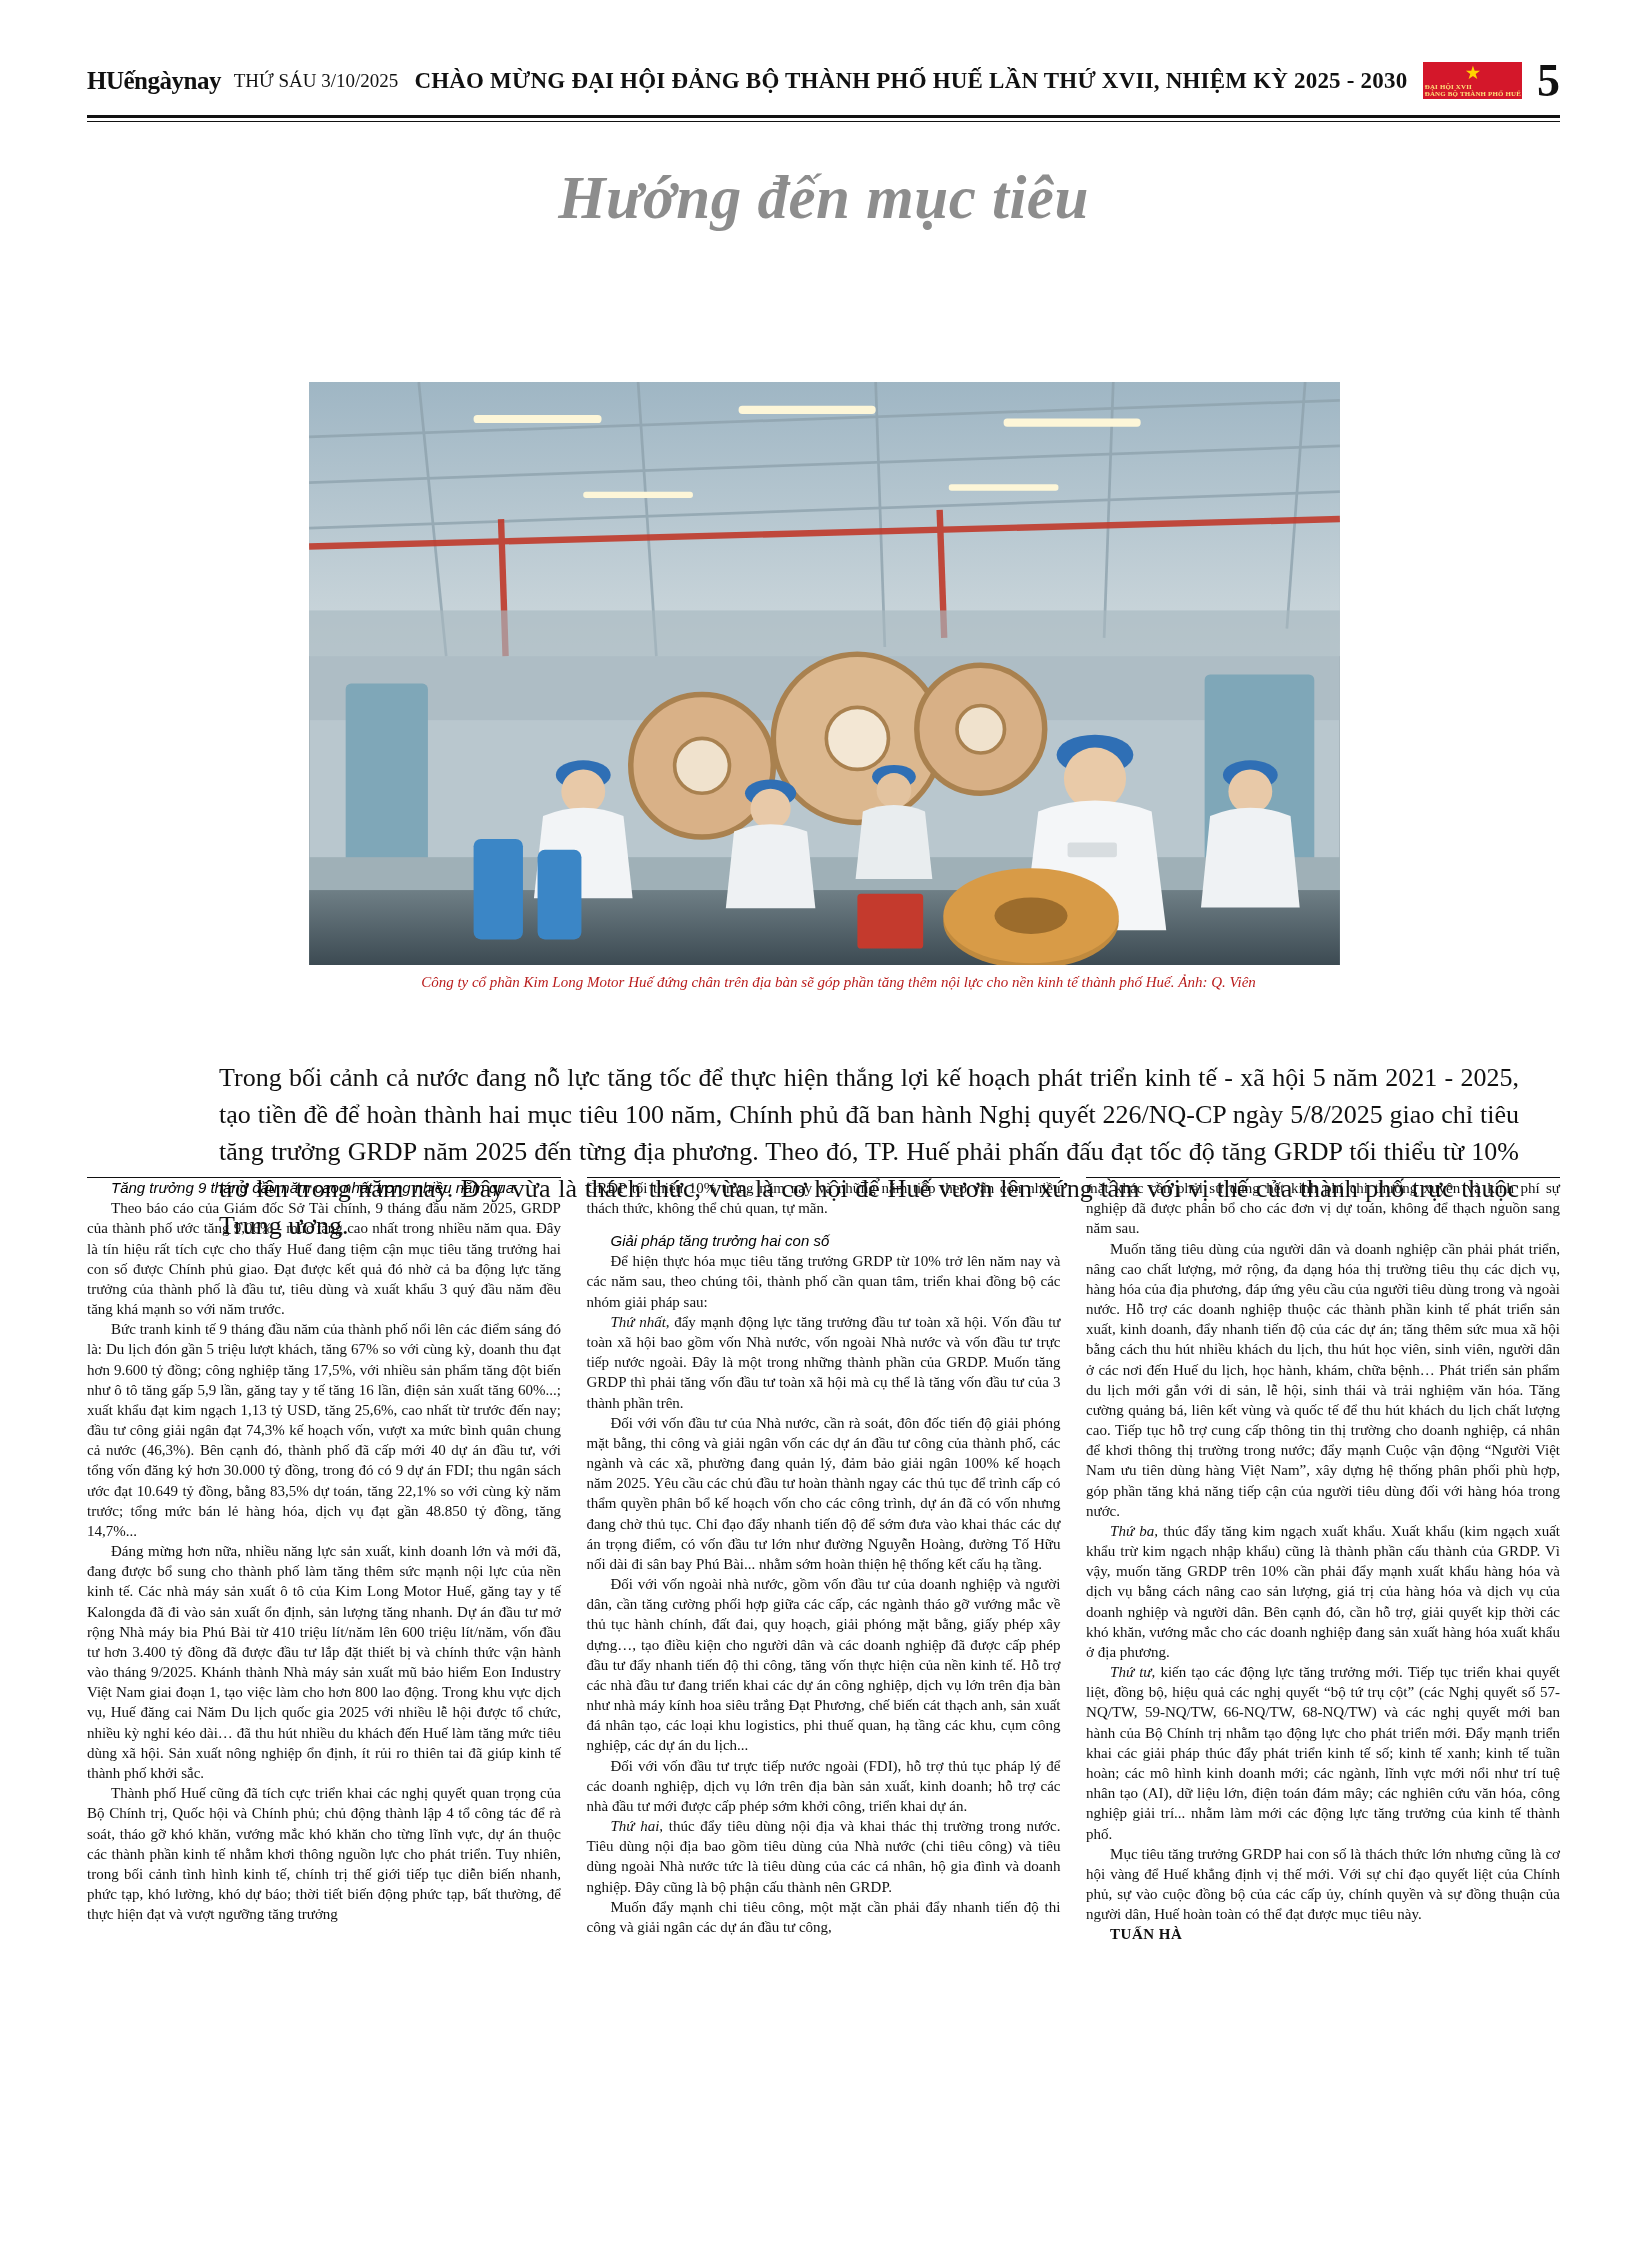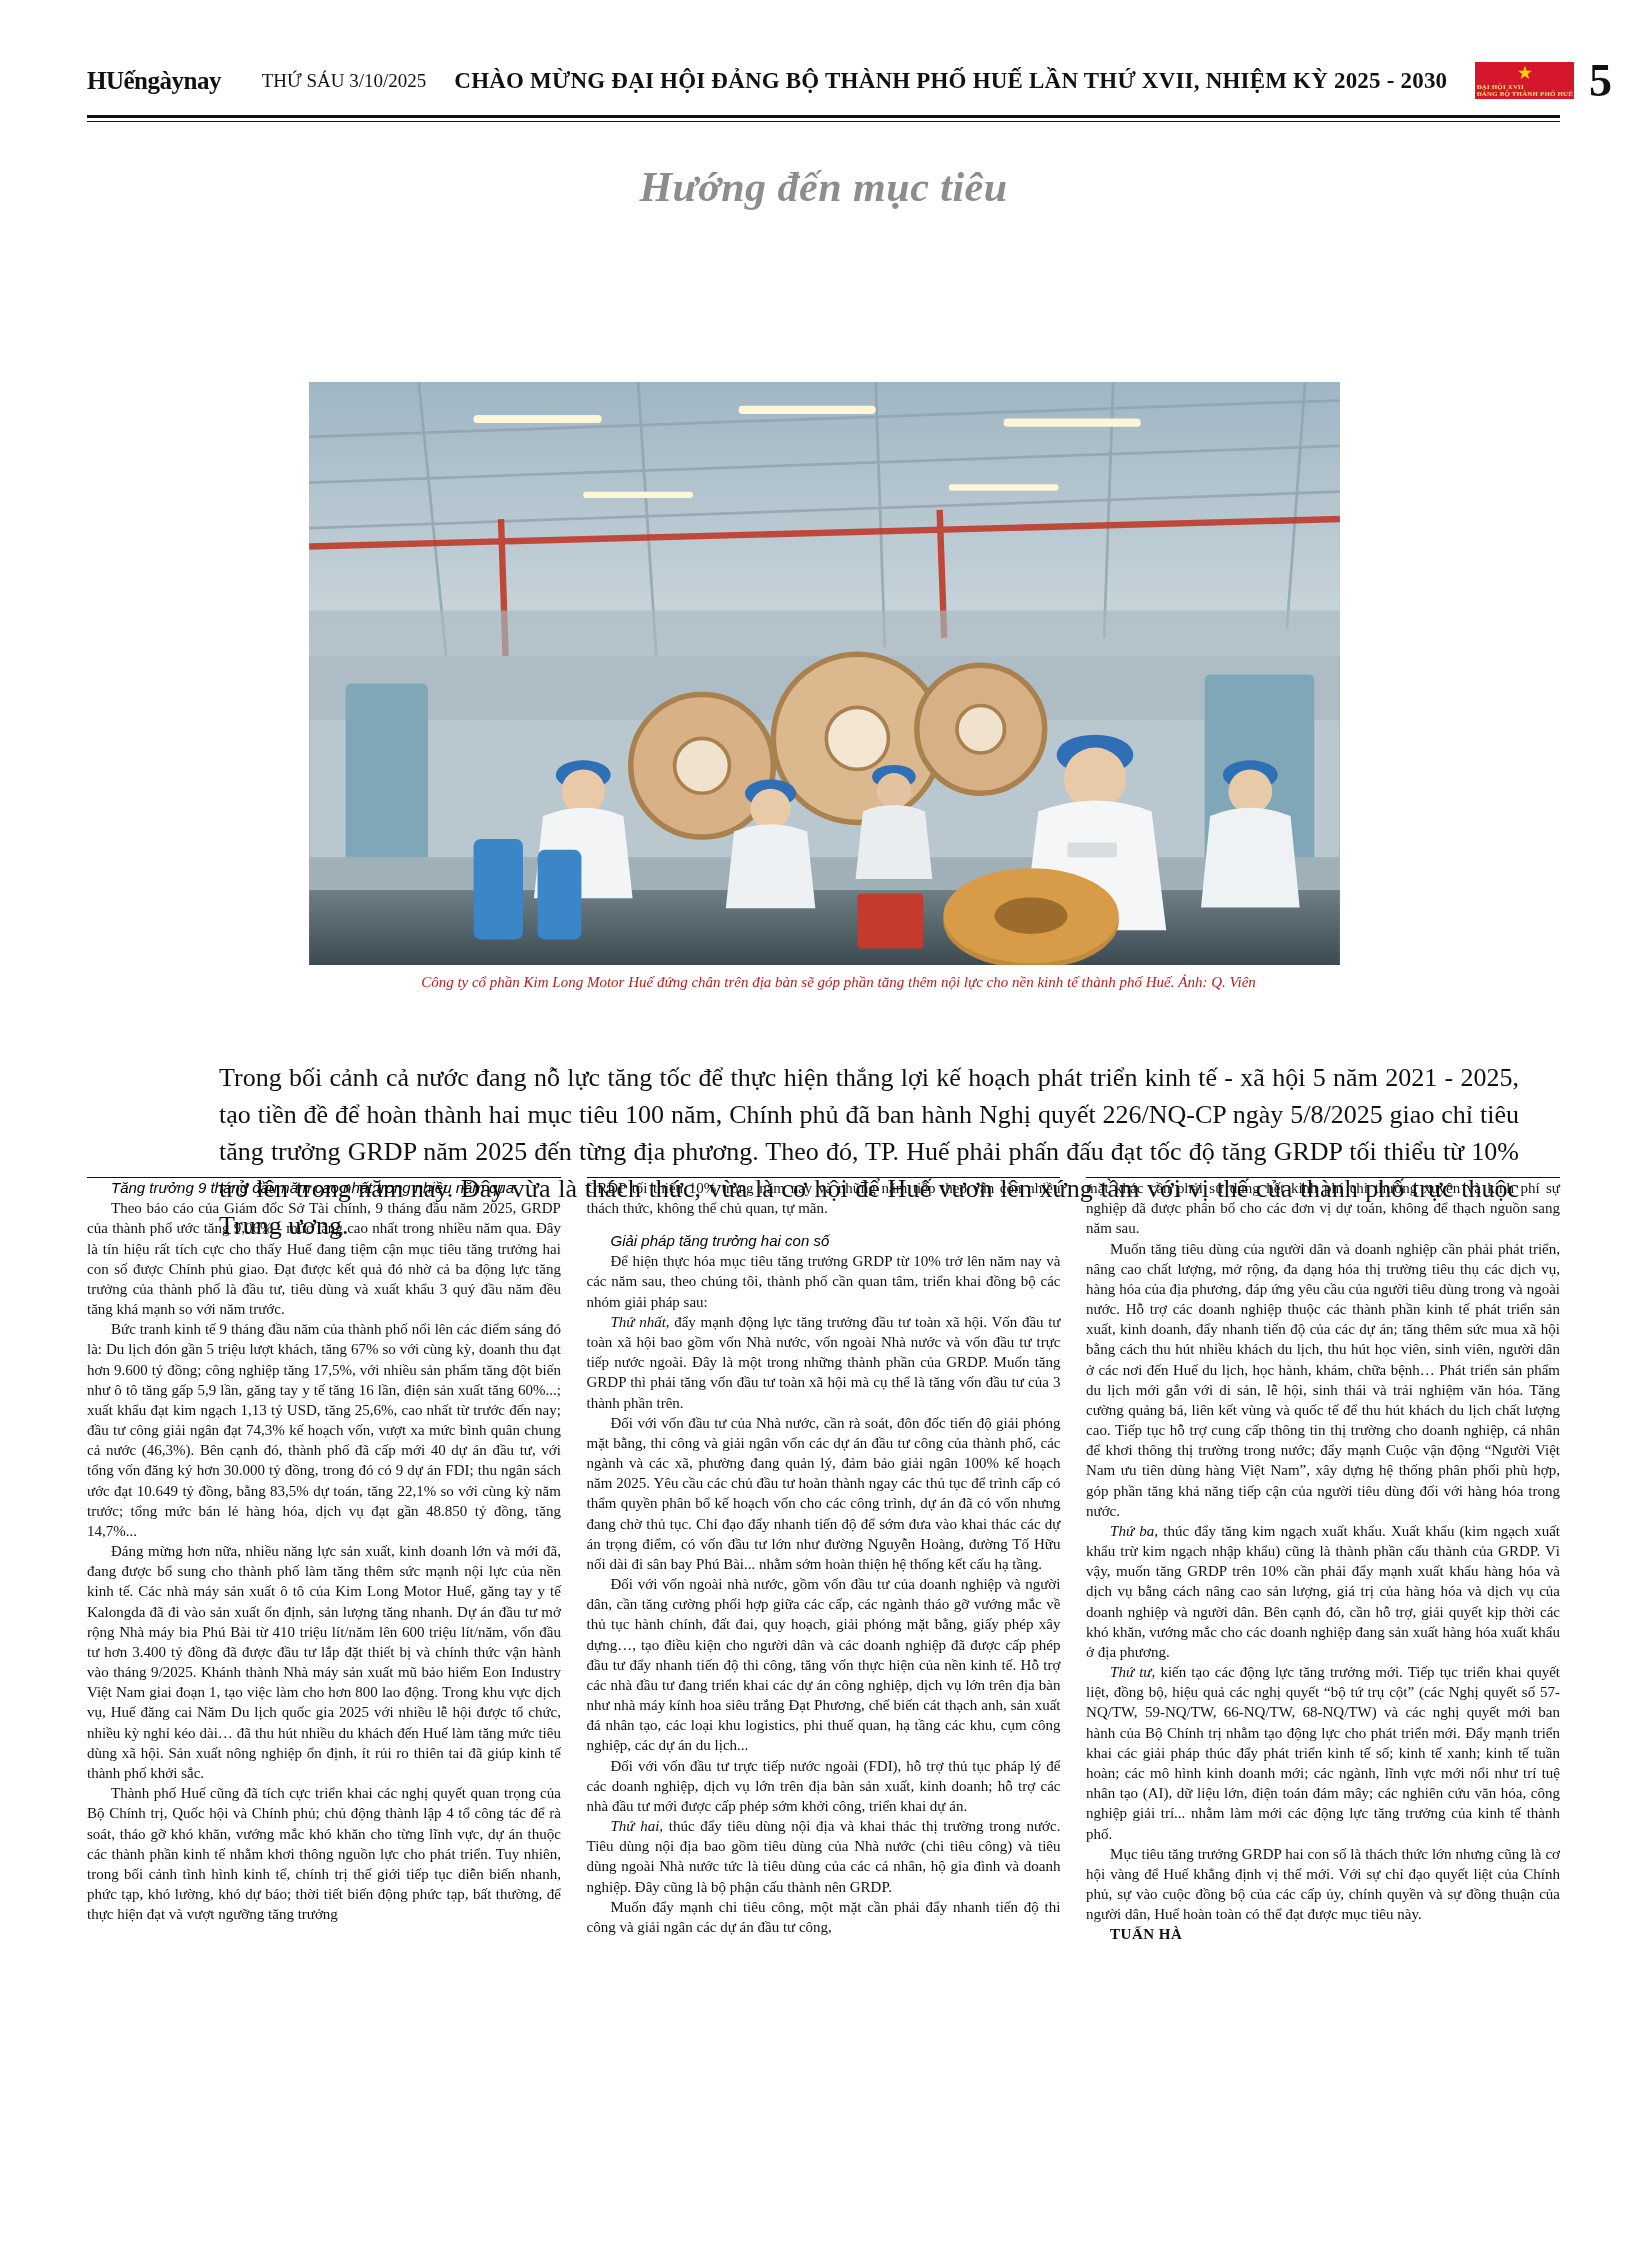--- a/index.html
+++ b/index.html
@@ -1,33 +1,33 @@
 <!DOCTYPE html>
 <html style="font-size:14.6px"><head>
 <meta charset="utf-8">
 <style>
   html,body{margin:0;padding:0;background:#ffffff;}
   body{width:1647px;height:2267px;font-family:"Liberation Serif",serif;color:#111;}
   .page{position:relative;width:1647px;height:2267px;box-sizing:border-box;padding:0;}
 
   
-  .masthead{position:absolute;left:87px;right:87px;top:53px;height:55px;display:flex;align-items:center;gap:28px;}
+  .masthead{position:absolute;left:87px;right:87px;top:53px;height:55px;display:flex;align-items:center;}
   .mast-logo{font-family:"Liberation Serif",serif;font-weight:bold;font-size:25px;letter-spacing:-0.5px;color:#111;white-space:nowrap;}
   .mast-date{font-family:"Liberation Serif",serif;font-size:19px;margin-left:12.8px;white-space:nowrap;}
   .mast-center{flex:1;text-align:center;font-weight:bold;font-size:23px;letter-spacing:0.2px;white-space:nowrap;}
   .mast-right{display:flex;align-items:center;gap:14.6px;}
   .flag-badge{width:99px;height:37px;background:#d4172a;display:flex;align-items:center;justify-content:center;flex-direction:column;color:#fff;line-height:1;}
   .flag-star{font-size:18.3px;color:#ffd400;line-height:1;}
   .flag-text{font-size:6.9px;font-weight:bold;letter-spacing:0.2px;margin-top:1.8px;color:#ffe27a;}
   .page-num{font-size:46px;font-weight:bold;font-family:"Liberation Serif",serif;line-height:1;}
   .mast-rule{position:absolute;left:87px;right:87px;top:115px;height:2.7px;background:#111;}
   .mast-rule2{position:absolute;left:87px;right:87px;top:121px;height:0.9px;background:#111;}
 
   
-  .kicker{position:absolute;left:0;right:0;top:163px;text-align:center;font-family:"Liberation Serif",serif;font-style:italic;font-weight:bold;font-size:42px;color:#8d8d8d;letter-spacing:0.5px;}
+  .kicker{position:absolute;left:0;right:0;top:163px;text-align:center;font-family:"Liberation Serif",serif;font-style:italic;font-weight:bold;font-size:61px;color:#8d8d8d;letter-spacing:0.5px;}
   .headline{position:absolute;left:0;right:0;top:249px;text-align:center;font-family:"Liberation Sans",sans-serif;font-weight:bold;font-size:77px;letter-spacing:-0.9px;color:#000;}
 
   
   .photo{position:absolute;left:309px;top:382px;width:1031px;height:583px;overflow:hidden;background:#2a3c49;}
   .photo svg{display:block;}
   .caption{position:absolute;left:323px;top:974px;width:1031px;text-align:center;font-style:italic;font-size:15px;color:#b91c1c;}
 
   
   .lead{position:absolute;left:219px;right:128px;top:1016px;font-weight:normal;font-size:26px;line-height:1.42;text-align:justify;margin-top:44px;}
 

